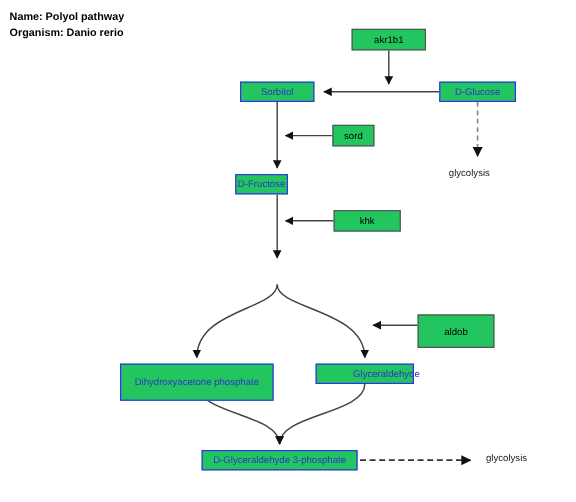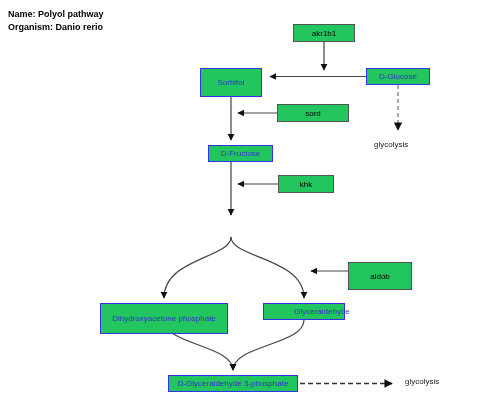--- a/index.html
+++ b/index.html
@@ -107,50 +107,50 @@
 
     <line x1="348" y1="271" x2="311" y2="271" stroke="#444444" stroke-width="1.2" marker-end="url(#arrow)"></line>
 
     <path d="M 164 320 C 164 345, 233 345, 233 370" fill="none" stroke="#444444" stroke-width="1.2" marker-end="url(#arrow)"></path>
 
     <path d="M 304 320 C 304 345, 233 345, 233 370" fill="none" stroke="#444444" stroke-width="1.2" marker-end="url(#arrow)"></path>
 
     <line x1="300" y1="383.5" x2="392" y2="383.5" stroke="#333333" stroke-width="1.4" stroke-dasharray="5,3" marker-end="url(#arrow-dash)"></line>
   </svg>
 
-  <div class="node metabolite" style="left:200px; top:68px; width:62px; height:29px;">
+  <div class="node metabolite" style="left:200px; top:68px; width:62px; height:17px;">
     <span>Sorbitol</span>
   </div>
 
   <div class="node metabolite" style="left:366px; top:68px; width:64px; height:17px;">
     <span>D-Glucose</span>
   </div>
 
-  <div class="node metabolite" style="left:208px; top:145px; width:65px; height:17px;">
+  <div class="node metabolite" style="left:196px; top:145px; width:44px; height:17px;">
     <span>D-Fructose</span>
   </div>
 
 
   <div class="node metabolite" style="left:100px; top:303px; width:128px; height:31px;">
     <span>Dihydroxyacetone phosphate</span>
   </div>
 
   <div class="node metabolite" style="left:263px; top:303px; width:82px; height:17px;padding-left:36px;">
     <span>Glyceraldehyde</span>
   </div>
 
   <div class="node metabolite" style="left:168px; top:375px; width:130px; height:17px;">
     <span>D-Glyceraldehyde 3-phosphate</span>
   </div>
 
   <div class="node enzyme" style="left:293px; top:24px; width:62px; height:18px;">
     <span>akr1b1</span>
   </div>
 
-  <div class="node enzyme" style="left:277px; top:104px; width:72px; height:18px;">
+  <div class="node enzyme" style="left:277px; top:104px; width:35px; height:18px;">
     <span>sord</span>
   </div>
 
   <div class="node enzyme" style="left:278px; top:175px; width:56px; height:18px;">
     <span>khk</span>
   </div>
 
   <div class="node enzyme" style="left:348px; top:262px; width:64px; height:28px;">
     <span>aldob</span>
   </div>

